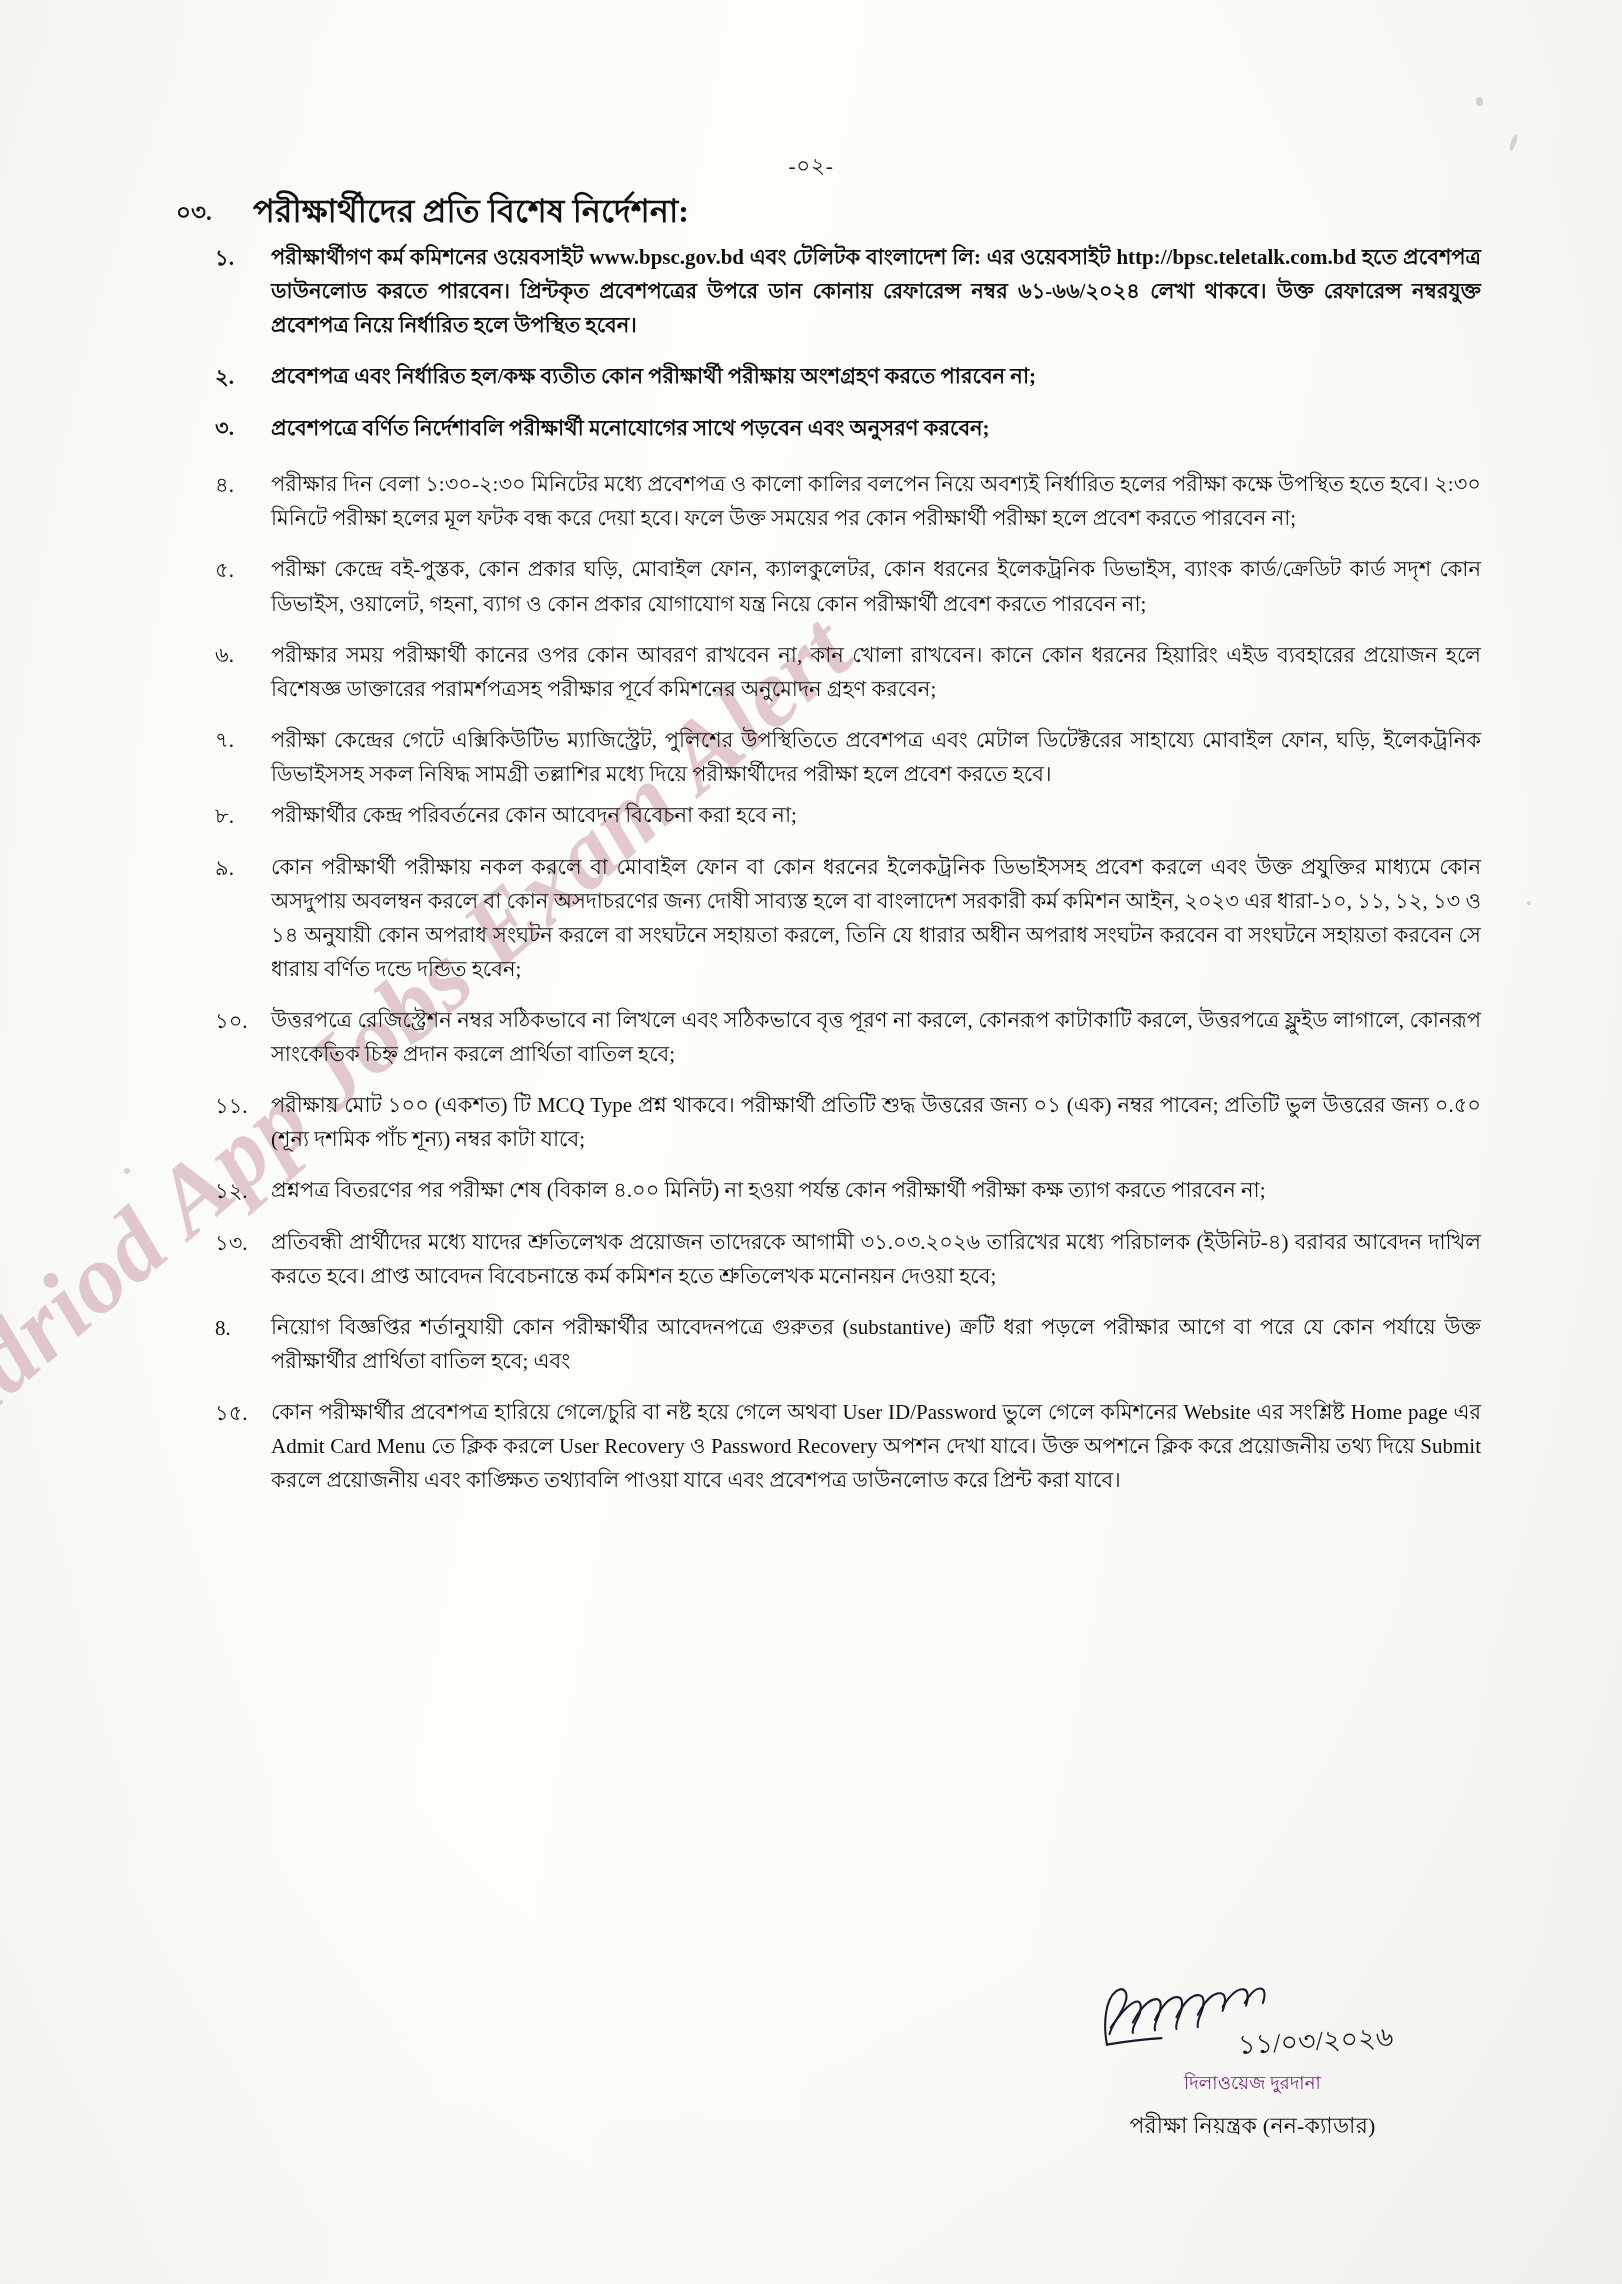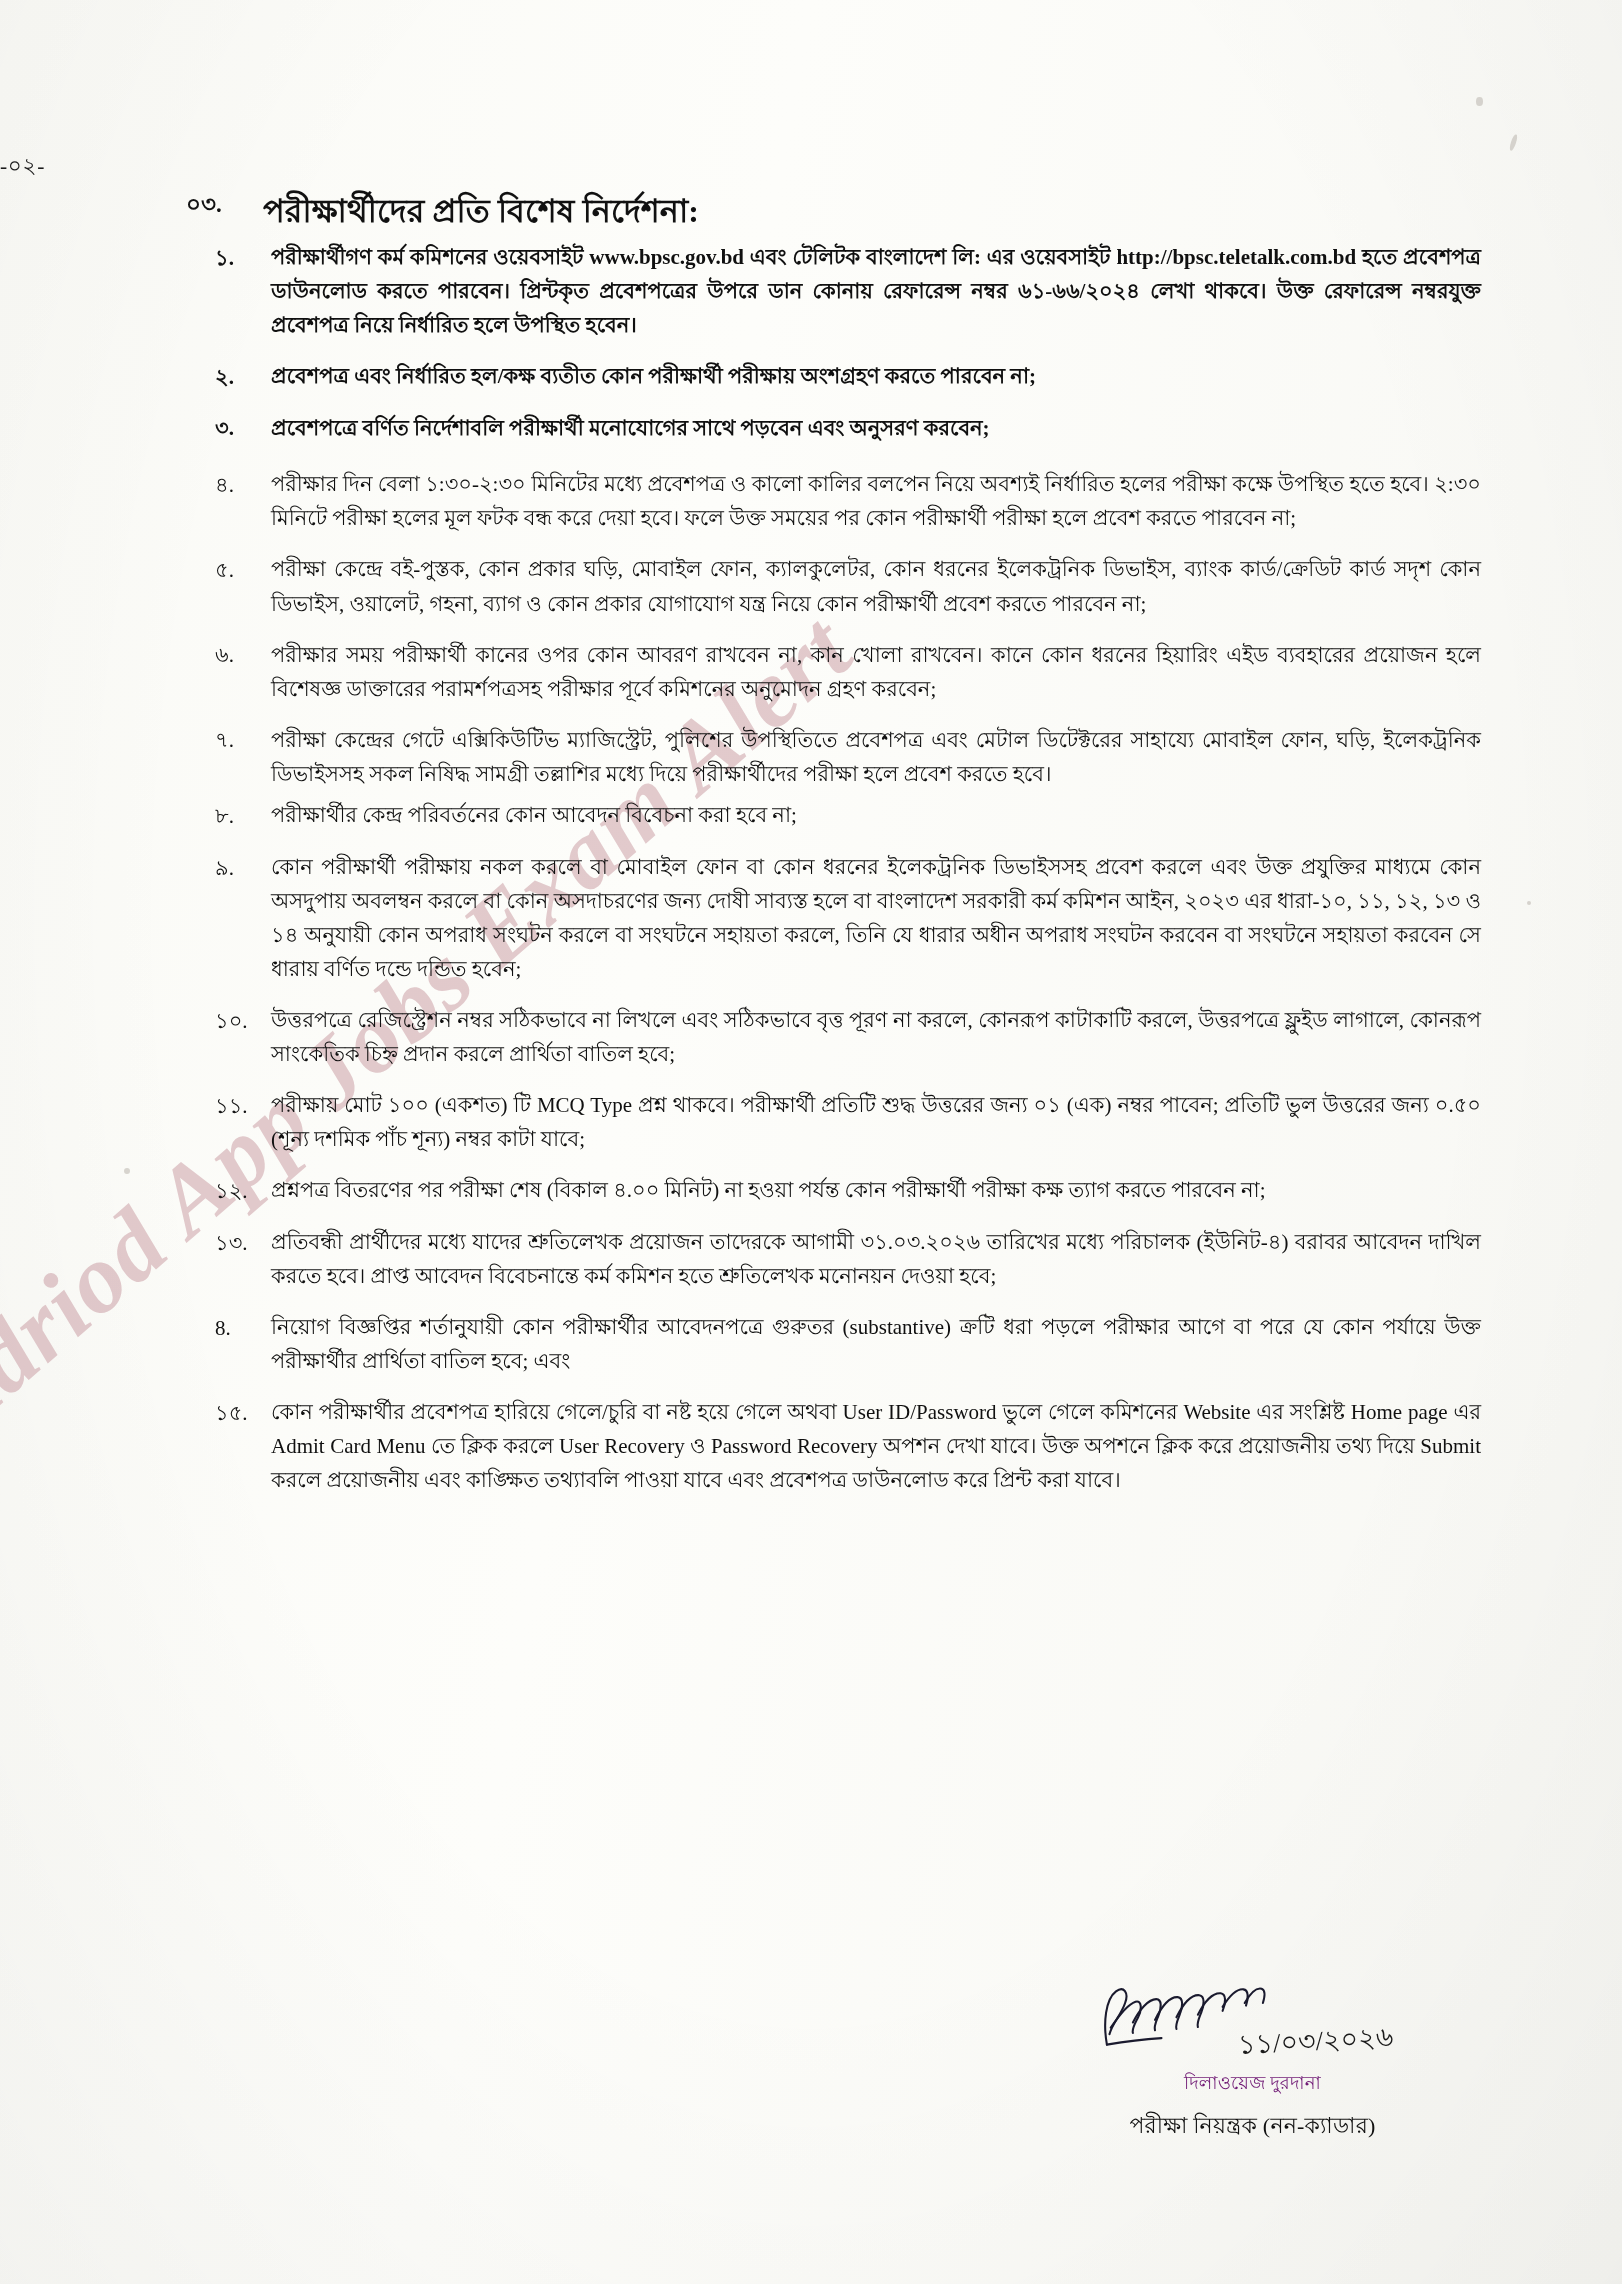--- a/index.html
+++ b/index.html
@@ -38,34 +38,35 @@
     z-index: 4;
     padding: 0;
   }
 
   
   .page-number {
     position: absolute;
     top: 149px;
     left: 0;
     width: 100%;
+    text-align: center;
     font-size: 21.5px;
     letter-spacing: 0.7px;
     color: #1b1b1b;
     z-index: 5;
   }
 
   
   .heading-row {
     position: absolute;
     top: 186px;
-    left: 186px;
+    left: 176px;
     right: 117px;
     display: flex;
-    align-items: flex-start;
+    align-items: center;
     z-index: 5;
   }
   .heading-num {
     width: 77px;
     flex: 0 0 77px;
     font-size: 23px;
     font-weight: bold;
     color: #121212;
   }
   .heading-text {

